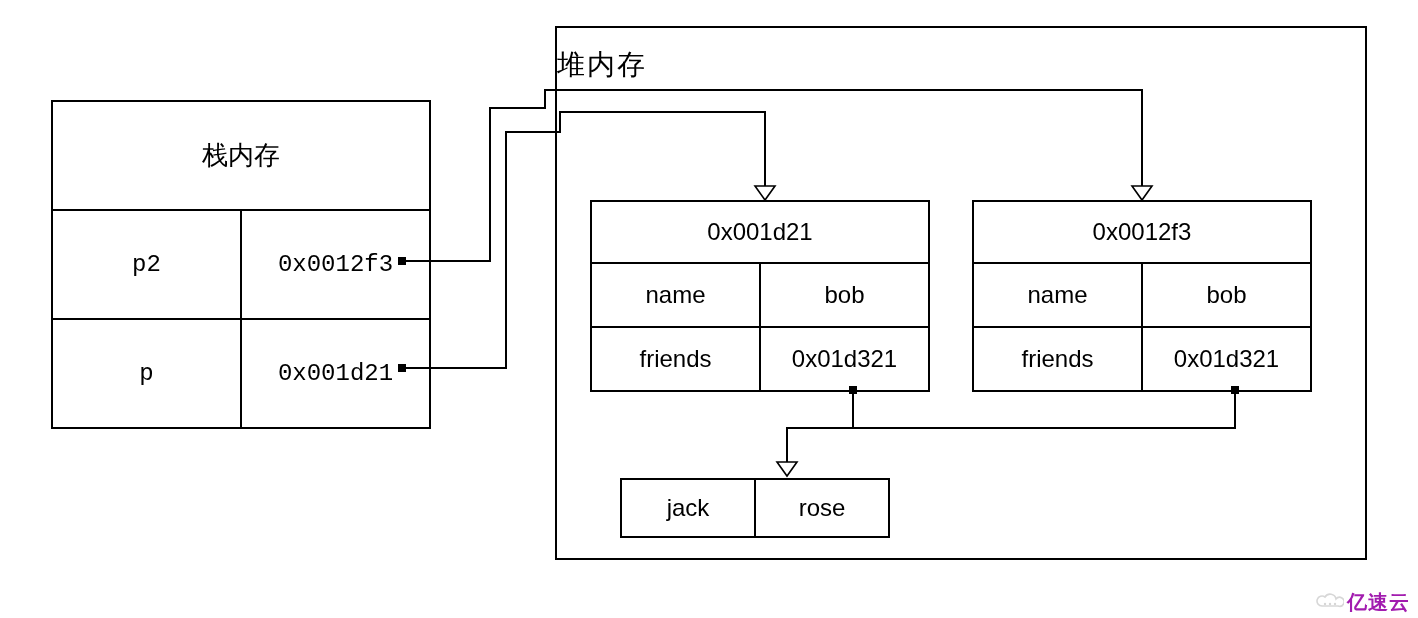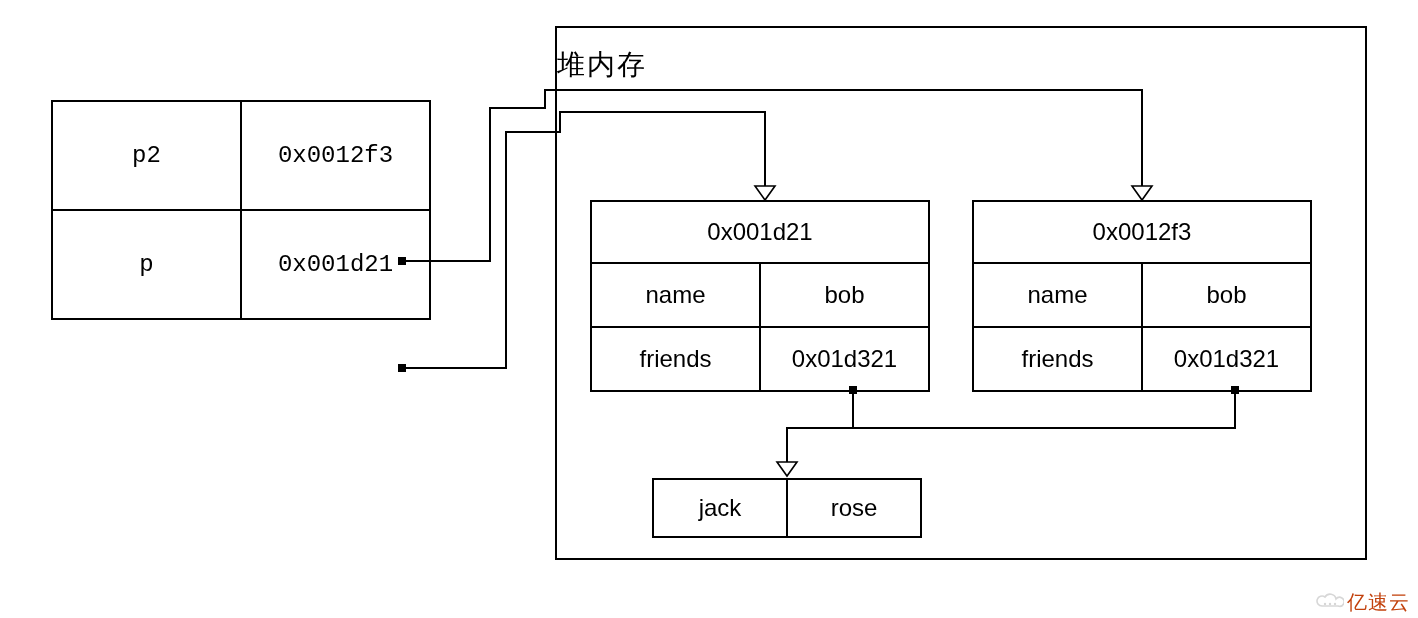--- a/index.html
+++ b/index.html
@@ -80,21 +80,21 @@
   .obj1 { left: 590px; top: 200px; }
   .obj2 { left: 972px; top: 200px; }
   .obj-table tr:first-child th:first-child { border-top-left-radius: 18px; }
   .obj-table tr:first-child th:last-child  { border-top-right-radius: 18px; }
   .obj-table tr:last-child td:first-child  { border-bottom-left-radius: 18px; }
   .obj-table tr:last-child td:last-child   { border-bottom-right-radius: 18px; }
 
   
   .arr-table {
     position: absolute;
-    left: 652px;
+    left: 620px;
     top: 478px;
     width: 270px;
     border-collapse: collapse;
     table-layout: fixed;
   }
   .arr-table td {
     border: 2px solid #000;
     text-align: center;
     height: 54px;
     font-size: 24px;
@@ -111,38 +111,41 @@
     width: 1418px;
     height: 618px;
     pointer-events: none;
   }
 
   
   .watermark {
     position: absolute;
     right: 8px;
     bottom: 2px;
-    color: #c2410c;
+    color: #a21caf;
     font-size: 20px;
     letter-spacing: 1px;
-    font-weight: 400;
+    font-weight: 700;
   }
   .watermark .wm-icon {
     display: inline-block;
     vertical-align: middle;
     margin-right: 3px;
   }
 </style>
 </head>
 <body>
 
 <div class="canvas">
 
   <table class="stack-table">
     <tbody>
+        <tr>
+          <th colspan="2">栈内存</th>
+        </tr>
     <tr>
       <td>p2</td>
       <td>0x0012f3</td>
     </tr>
     <tr>
       <td>p</td>
       <td>0x001d21</td>
     </tr>
   </tbody>
     </table>

